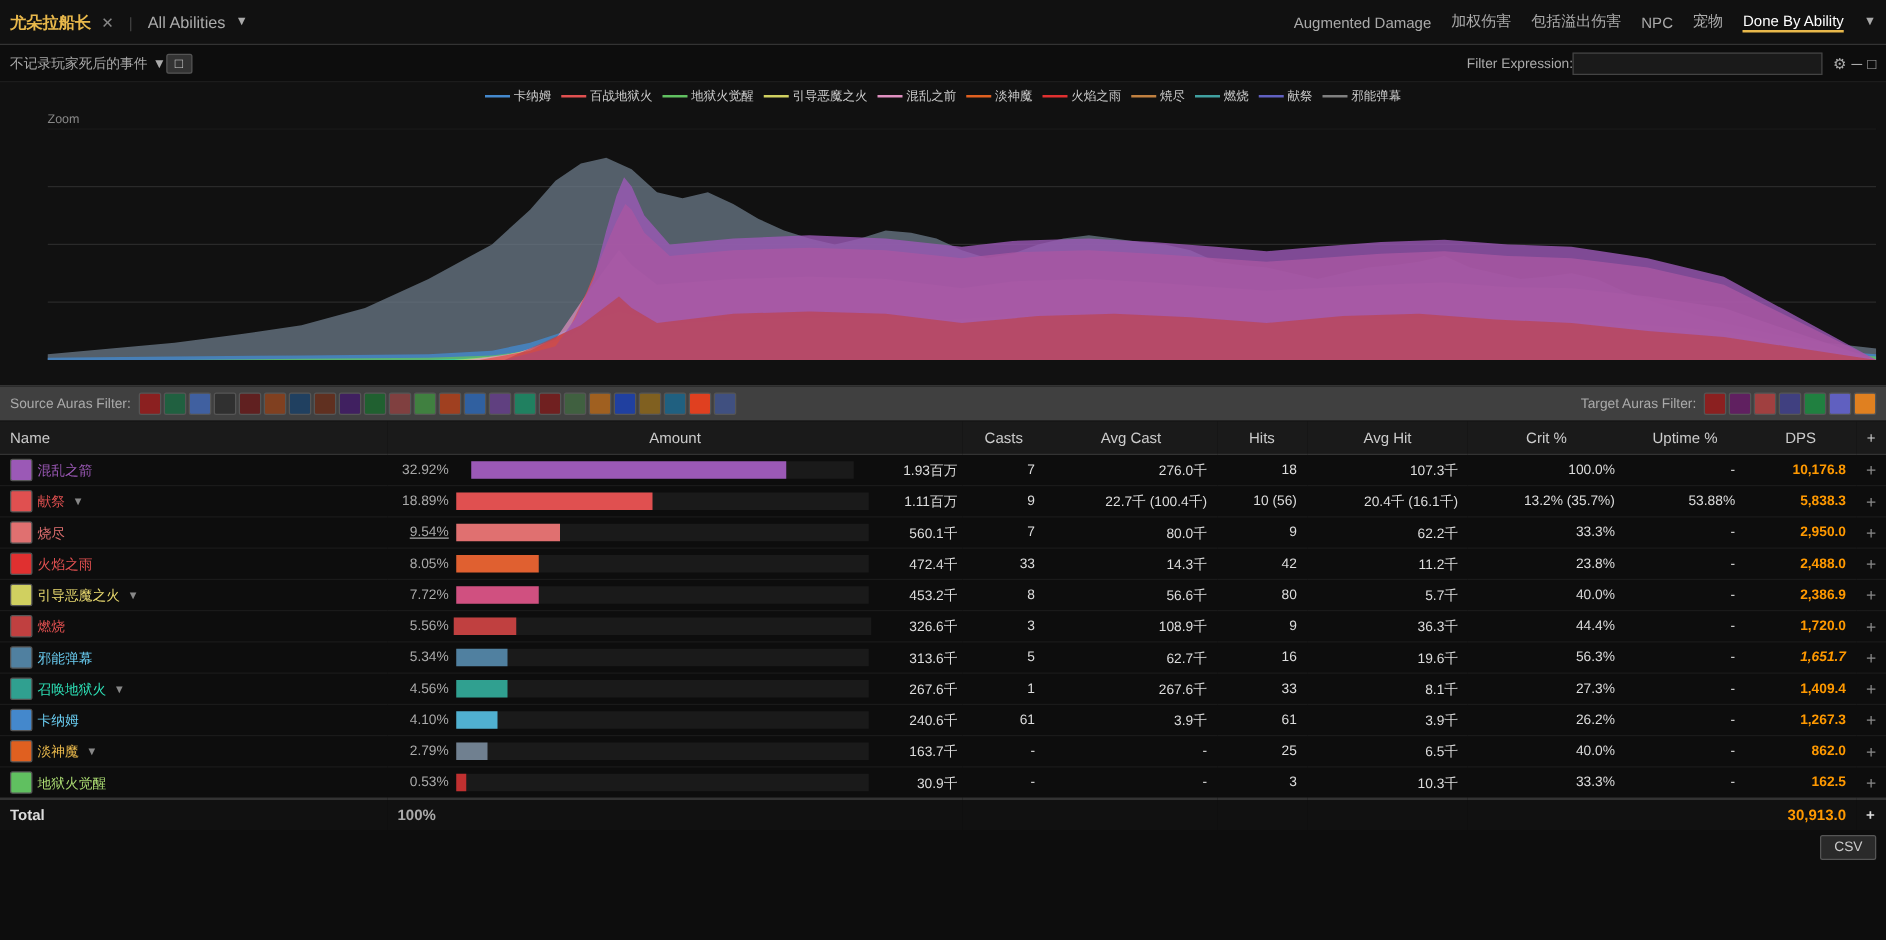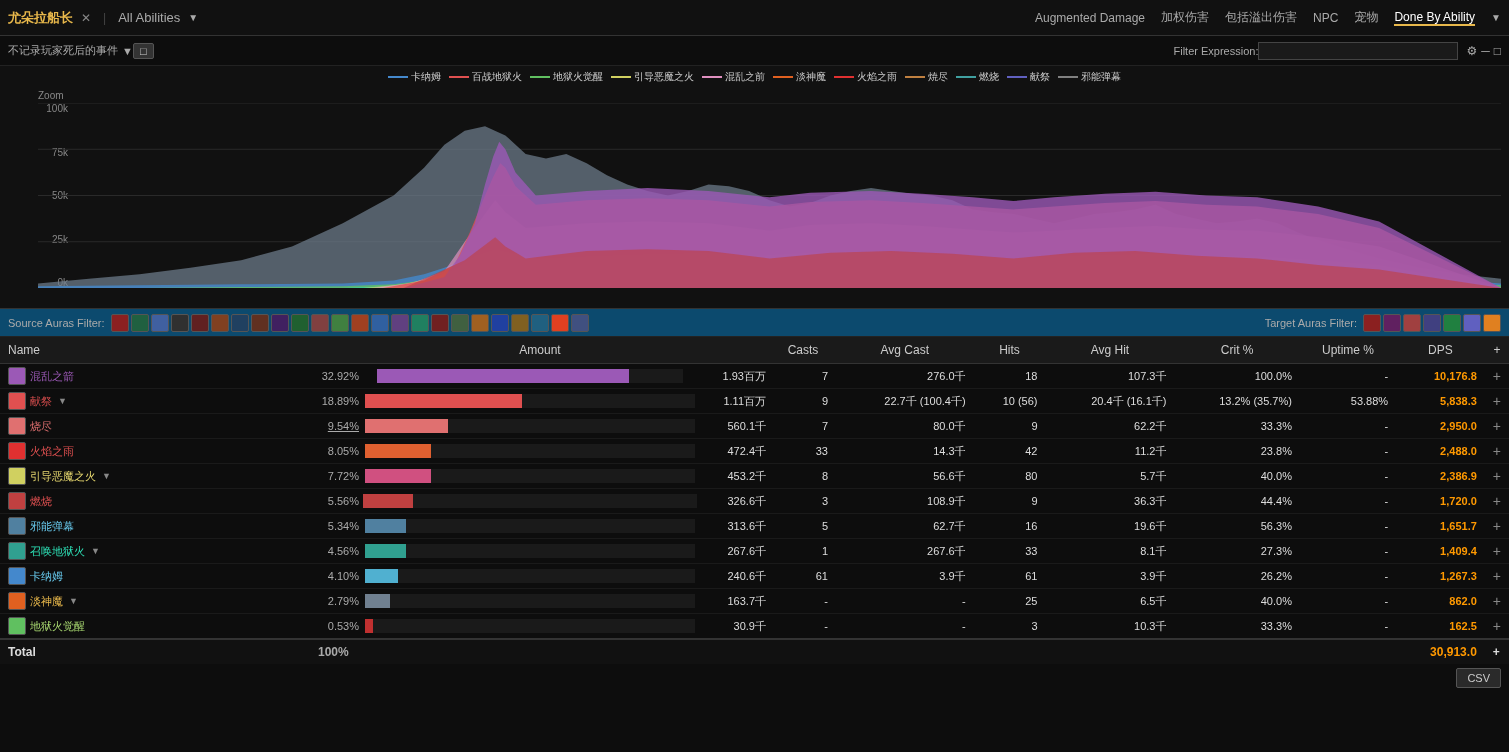--- a/index.html
+++ b/index.html
@@ -33,21 +33,21 @@
     .legend-dot { width: 20px; height: 2px; }
     .chart-container { position: relative; height: 220px; }
     .chart-zoom { position: absolute; top: 2px; left: 30px; color: #888; font-size: 10px; }
     .chart-svg-wrap { position: absolute; left: 30px; right: 0; top: 15px; bottom: 20px; }
     .y-axis-labels { position: absolute; left: 30px; top: 15px; bottom: 20px; width: 30px; display: flex; flex-direction: column; justify-content: space-between; text-align: right; }
     .y-label { color: #888; font-size: 10px; }
     .x-axis-labels { position: absolute; left: 60px; right: 0; bottom: 0; display: flex; justify-content: space-between; }
     .x-label { color: #888; font-size: 10px; }
     
     
-    .auras-bar { display: flex; align-items: center; background: #0c4a6e; padding: 4px 8px; border-bottom: 1px solid #222; height: 28px; text-align: right; }
+    .auras-bar { display: flex; align-items: center; background: #404040; padding: 4px 8px; border-bottom: 1px solid #222; height: 28px; text-align: right; }
     .auras-label { color: #aaa; font-size: 11px; margin-right: 6px; }
     .aura-icons { display: flex; gap: 2px; }
     .aura-icon { width: 18px; height: 18px; border-radius: 2px; background: #333; border: 1px solid #555; display: inline-flex; align-items: center; justify-content: center; font-size: 8px; cursor: pointer; }
     .target-auras { margin-left: auto; display: flex; align-items: center; }
     
     
     .table-wrap { background: #0d0d0d; }
     table { width: 100%; border-collapse: collapse; }
     thead tr { background: #1a1a1a; }
     thead th { padding: 6px 8px; text-align: center; color: #ccc; font-size: 12px; border-bottom: 1px solid #333; font-weight: normal; cursor: pointer; }
@@ -161,28 +161,20 @@
         <span class="legend-dot" style="background:#6060c0;"></span>
         <span style="color:#ccc;font-size:10px;">献祭</span>
       </div>
       <div class="legend-item">
         <span class="legend-dot" style="background:#808080;"></span>
         <span style="color:#ccc;font-size:10px;">邪能弹幕</span>
       </div>
     </div>
   <div class="chart-container">
     <div class="chart-zoom">Zoom</div>
-    <div class="y-axis-labels">
-
-    <div class="y-label">100k</div>
-        <div class="y-label">75k</div>
-        <div class="y-label">50k</div>
-        <div class="y-label">25k</div>
-        <div class="y-label">0k</div>
-      </div>
     <div class="chart-svg-wrap">
       <svg width="100%" height="100%" viewBox="0 0 1440 200" preserveAspectRatio="none">
 
         <line x1="0" y1="0" x2="1440" y2="0" stroke="#2a2a2a" stroke-width="1"></line>
         <line x1="0" y1="50" x2="1440" y2="50" stroke="#2a2a2a" stroke-width="1"></line>
         <line x1="0" y1="100" x2="1440" y2="100" stroke="#2a2a2a" stroke-width="1"></line>
         <line x1="0" y1="150" x2="1440" y2="150" stroke="#2a2a2a" stroke-width="1"></line>
         <line x1="0" y1="200" x2="1440" y2="200" stroke="#2a2a2a" stroke-width="1"></line>
 
         <path d="M0,200 L0,195 L50,190 L100,185 L150,178 L200,170 L250,155 L300,130 L350,100 L380,70 L400,45 L420,30 L440,25 L460,35 L480,55 L500,60 L520,55 L540,65 L560,78 L580,88 L600,95 L620,100 L640,95 L660,88 L680,90 L700,95 L720,105 L740,112 L760,108 L780,100 L800,95 L820,92 L840,95 L860,98 L880,100 L900,105 L920,115 L940,118 L960,120 L980,125 L1000,130 L1020,125 L1040,120 L1060,118 L1080,115 L1100,110 L1120,120 L1140,125 L1160,130 L1180,128 L1200,125 L1220,130 L1240,140 L1260,148 L1280,155 L1300,162 L1320,168 L1360,178 L1400,185 L1440,190 L1440,200 Z" fill="#708090" opacity="0.7"></path>
@@ -438,21 +430,21 @@
           </div>
           <span style="color:#ddd; min-width:65px; text-align:right; font-size:11px;">313.6千</span>
         </div>
       </td>
       <td style="color:#ddd;">5</td>
       <td style="color:#ddd; white-space:nowrap;">62.7千</td>
       <td style="color:#ddd;">16</td>
       <td style="color:#ddd; white-space:nowrap;">19.6千</td>
       <td style="color:#ddd; white-space:nowrap;">56.3%</td>
       <td style="color:#ddd;">-</td>
-      <td style="color:#ff9900; font-weight:bold;">1,651.7</td>
+      <td style="color:#ff9900; font-weight:bold;font-style:italic;">1,651.7</td>
       <td class="plus-btn">+</td>
     </tr>
         <tr>
       <td>
         <div class="name-cell">
           <div class="ability-icon" style="background:#30a090; border:1px solid #555;"></div>
           <span style="color:#2de0b6; cursor:pointer;">召唤地狱火</span>
           <span class="expand-arrow">▼</span>
         </div>
       </td>

